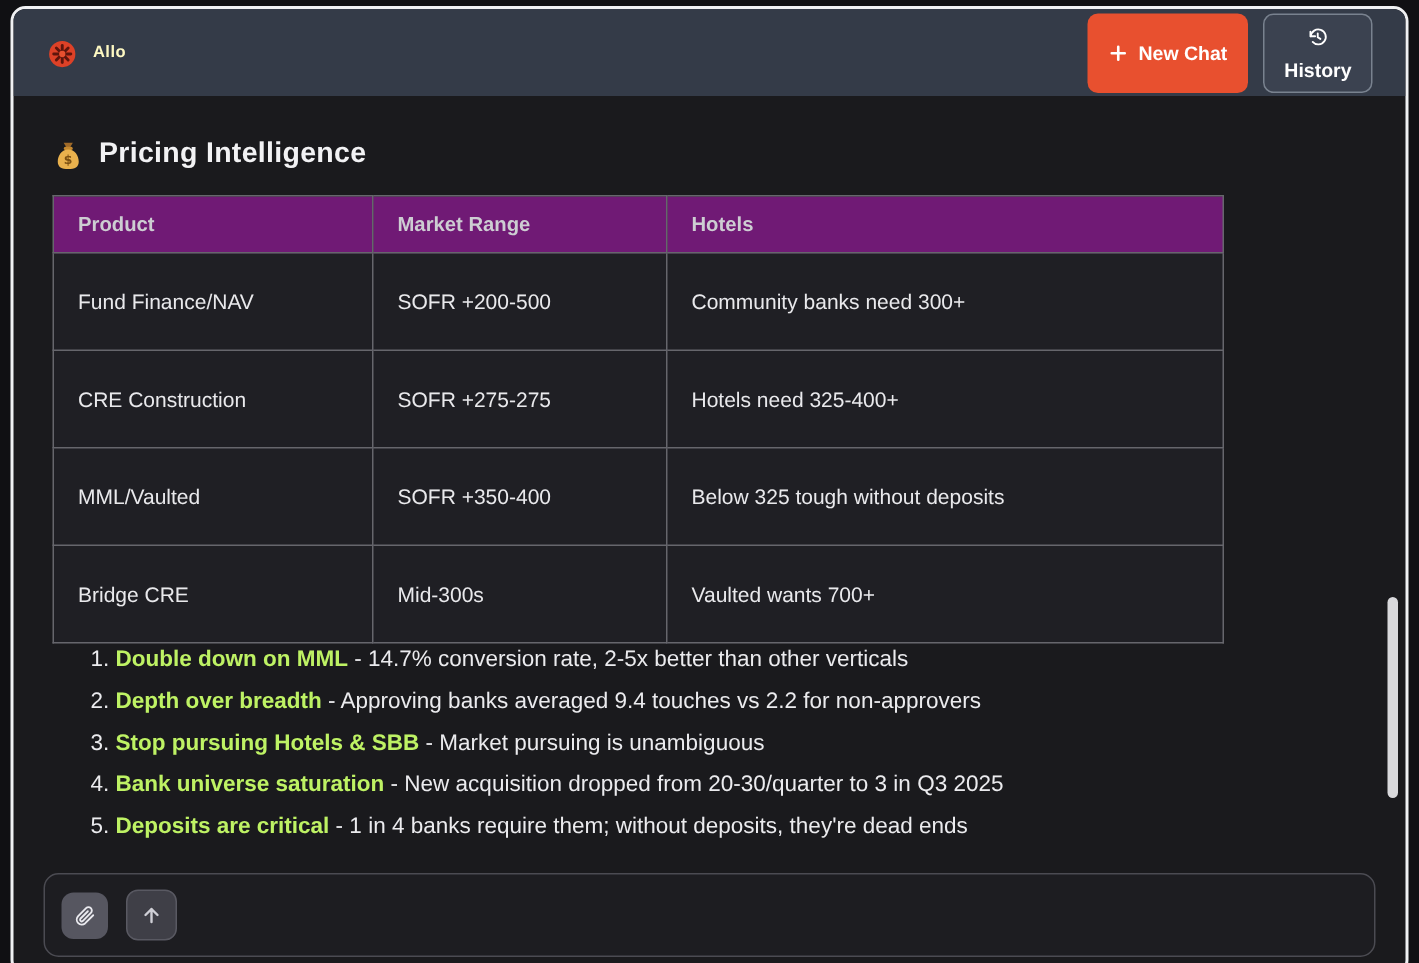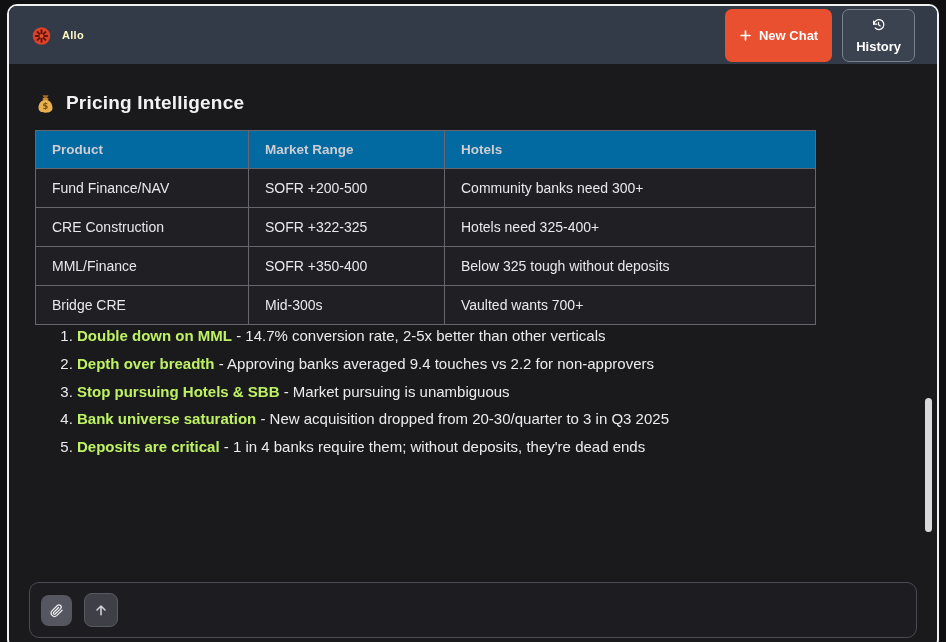--- a/index.html
+++ b/index.html
@@ -47,27 +47,27 @@
     margin: 28px 0 16px; letter-spacing: .2px;
   }
   .h-icon { display: inline-flex; width: 21px; height: 21px; }
   table.pricing {
     border-collapse: collapse;
     width: 780px;
     font-size: 14px;
     table-layout: fixed;
   }
   .pricing th {
-    background: #0369a1; color: #cdcdd2; text-align: left;
+    background: #701a75; color: #cdcdd2; text-align: left;
     font-weight: 700; font-size: 13.5px;
     padding: 11px 16px; border: 1px solid #66666c;
   }
   .pricing td {
     background: #1f1f24; color: #e9e9ec;
-    padding: 11px 16px; border: 1px solid #66666c;
+    padding: 24px 16px; border: 1px solid #66666c;
   }
   ol.recs {
     margin: 0; padding-left: 42px;
     color: #ebebee; font-size: 15px;
   }
   ol.recs li { margin-bottom: 6px; line-height: 1.45; }
   ol.recs li strong { color: #bef264; font-weight: 700; }
   
   .scroll-thumb {
     position: absolute; right: 5px; top: 392px;
@@ -174,25 +174,25 @@
         </tr>
       </thead>
       <tbody>
         <tr>
           <td>Fund Finance/NAV</td>
           <td>SOFR +200-500</td>
           <td>Community banks need 300+</td>
         </tr>
         <tr>
           <td>CRE Construction</td>
-          <td>SOFR +322-325</td>
+          <td>SOFR +275-275</td>
           <td>Hotels need 325-400+</td>
         </tr>
         <tr>
-          <td>MML/Finance</td>
+          <td>MML/Vaulted</td>
           <td>SOFR +350-400</td>
           <td>Below 325 tough without deposits</td>
         </tr>
         <tr>
           <td>Bridge CRE</td>
           <td>Mid-300s</td>
           <td>Vaulted wants 700+</td>
         </tr>
       </tbody>
     </table>

